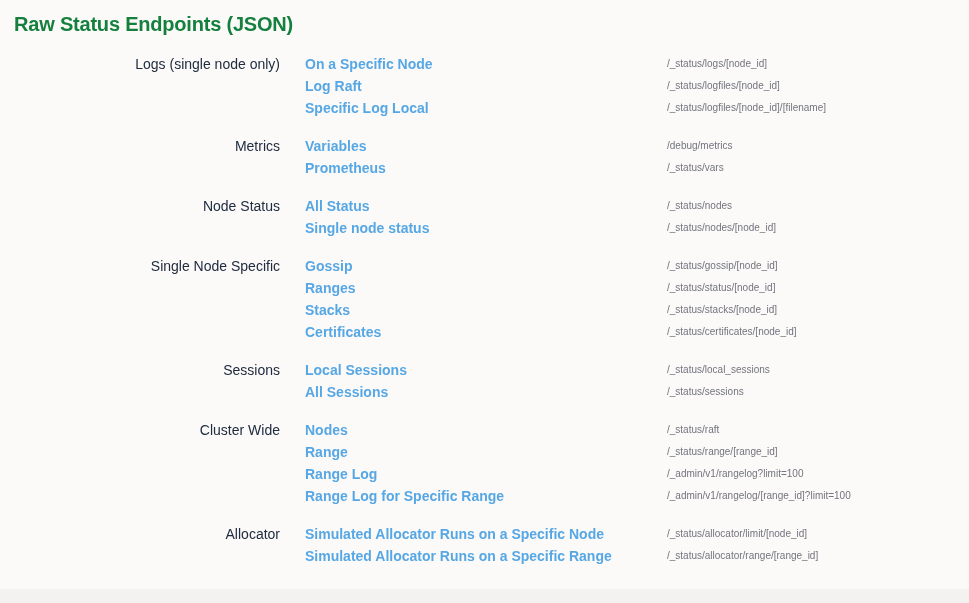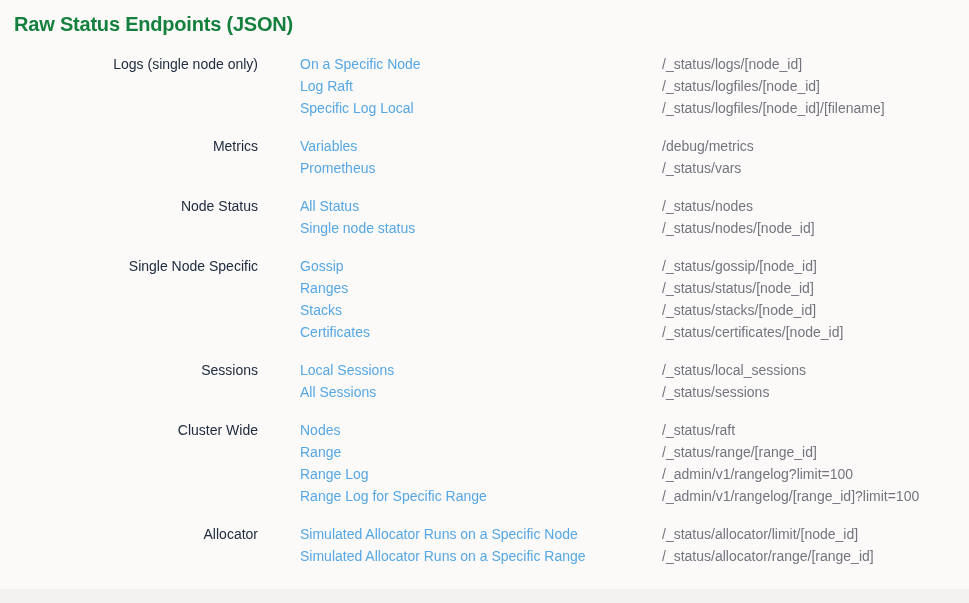--- a/index.html
+++ b/index.html
@@ -20,45 +20,47 @@
     font-weight: 700;
     color: #15803d;
     letter-spacing: -0.2px;
   }
   .groups {
     margin-top: 17px;
   }
   .group {
     display: flex;
     margin-bottom: 16px;
+    padding-left: 22px;
   }
   .cat {
     width: 258px;
     text-align: right;
     font-size: 14px;
     line-height: 22px;
     color: #202c40;
   }
   .links {
     width: 362px;
-    margin-left: 42px;
+    margin-left: 25px;
+    font-weight: bold;
   }
   .link {
     display: block;
     font-size: 14px;
     line-height: 22px;
     color: #56a7e4;
     text-decoration: none;
     cursor: pointer;
   }
   .paths {
     flex: 1;
   }
   .path {
-    font-size: 14px;
+    font-size: 10px;
     line-height: 22px;
     color: #73747e;
   }
   .footer-strip {
     position: absolute;
     left: 0;
     right: 0;
     bottom: 0;
     height: 27px;
     background: #f3f2f1;

